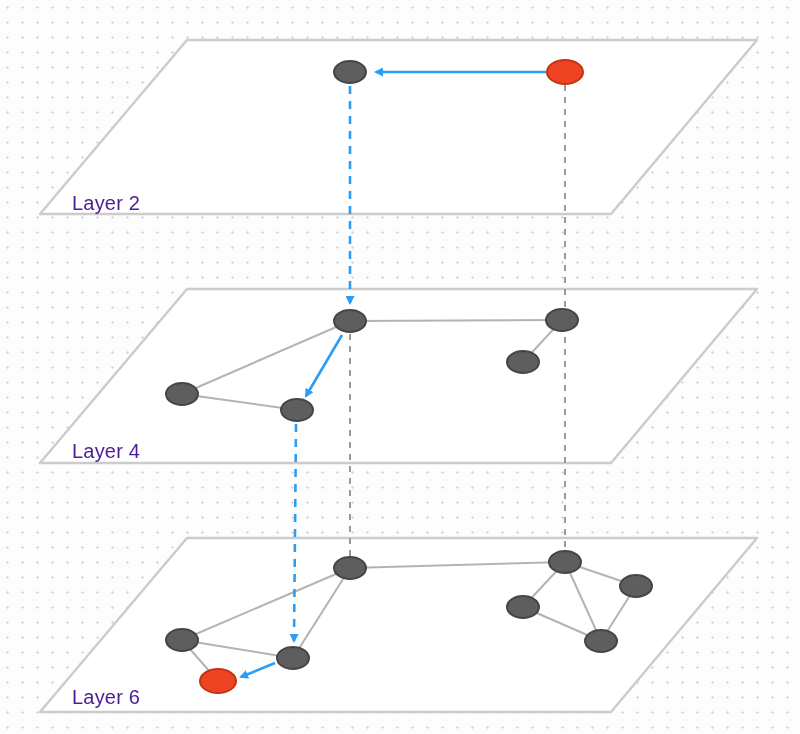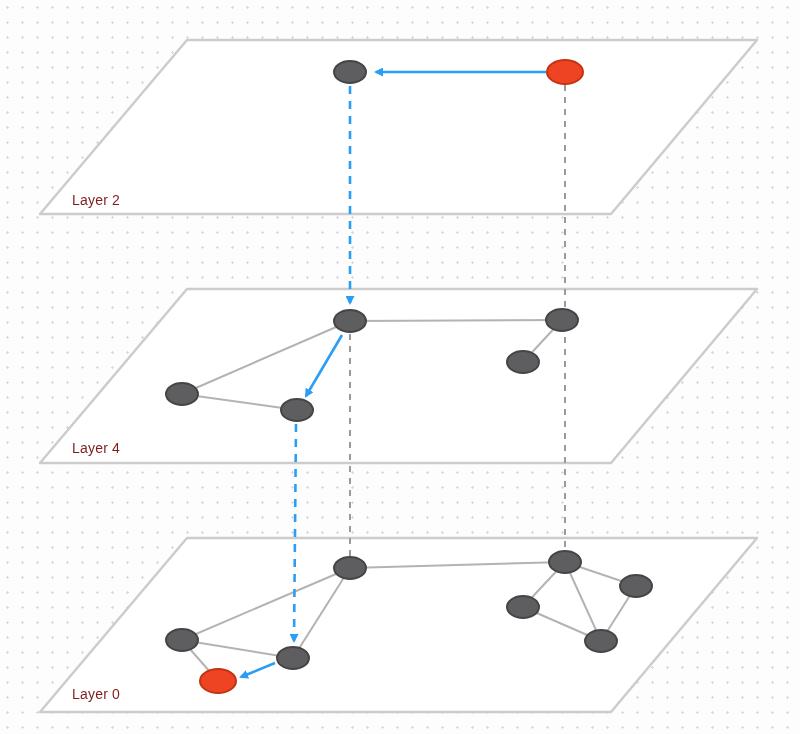--- a/index.html
+++ b/index.html
@@ -9,22 +9,22 @@
     position: relative;
     overflow: hidden;
     background-color: #fdfdfe;
     background-image: radial-gradient(circle, #d9d9e3 1.2px, transparent 1.4px);
     background-size: 15px 15px;
     font-family: "Liberation Sans", sans-serif;
   }
   #diagram-svg { position: absolute; left: 0; top: 0; }
   .layer-label {
     position: absolute;
-    font-size: 14px;
-    color: #7f1d1d;
+    font-size: 20px;
+    color: #4c1d95;
     letter-spacing: 0.2px;
     user-select: none;
   }
   #label-layer2 { left: 72px; top: 192px; }
   #label-layer1 { left: 72px; top: 440px; }
   #label-layer0 { left: 72px; top: 686px; }
 </style>
 </head>
 <body>
 
@@ -80,13 +80,13 @@
       <ellipse cx="293" cy="658" rx="16" ry="11" fill="#5e5e60" stroke="#454547" stroke-width="2"></ellipse>
       <ellipse cx="218" cy="681" rx="18" ry="12" fill="#ee4423" stroke="#c23312" stroke-width="2"></ellipse>
       <ellipse cx="523" cy="607" rx="16" ry="11" fill="#5e5e60" stroke="#454547" stroke-width="2"></ellipse>
       <ellipse cx="636" cy="586" rx="16" ry="11" fill="#5e5e60" stroke="#454547" stroke-width="2"></ellipse>
       <ellipse cx="601" cy="641" rx="16" ry="11" fill="#5e5e60" stroke="#454547" stroke-width="2"></ellipse>
     </g>
 </svg>
 
 <div class="layer-label" id="label-layer2">Layer 2</div>
 <div class="layer-label" id="label-layer1">Layer 4</div>
-<div class="layer-label" id="label-layer0">Layer 0</div>
+<div class="layer-label" id="label-layer0">Layer 6</div>
 
 </body></html>

